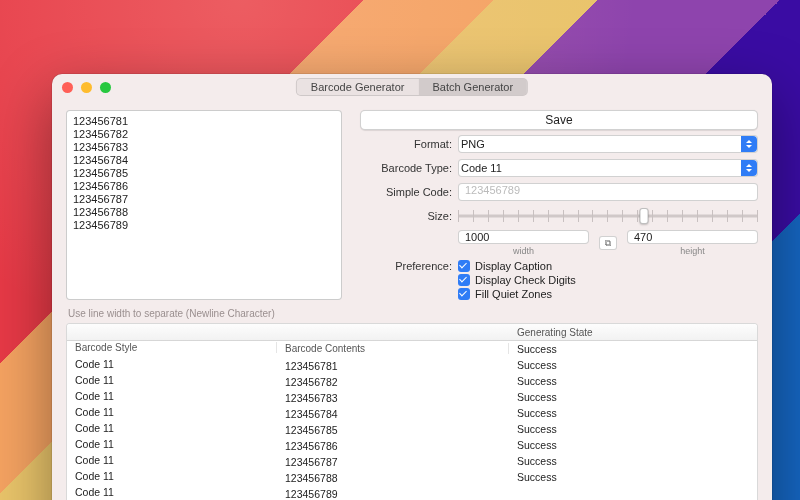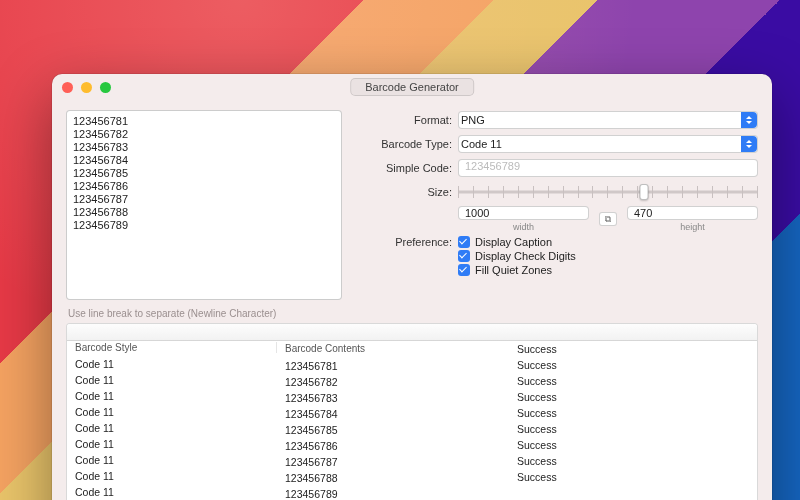--- a/index.html
+++ b/index.html
@@ -292,37 +292,39 @@
 
 <div class="window">
   <div class="titlebar">
     <div class="traffic">
       <div class="dot red"></div>
       <div class="dot yellow"></div>
       <div class="dot green"></div>
     </div>
     <div class="segmented">
       <button class="seg-btn">Barcode Generator</button>
+      <button class="seg-btn active">Batch Generator</button>
     </div>
   </div>
 
   <div class="content">
     <div class="top-row">
 
       <div class="input-area">123456781
 123456782
 123456783
 123456784
 123456785
 123456786
 123456787
 123456788
 123456789</div>
 
       <div class="right-col">
+        <div class="save-btn">Save</div>
 
         <div class="form-row">
           <div class="form-label">Format:</div>
           <div class="select">
             <span>PNG</span>
             <span class="chev"></span>
           </div>
         </div>
 
         <div class="form-row">
@@ -399,26 +401,27 @@
             </div>
             <div class="check-row">
               <div class="checkbox"></div>
               <span>Fill Quiet Zones</span>
             </div>
           </div>
         </div>
       </div>
     </div>
 
-    <div class="hint">Use line break to separate (Newline Character)</div>
+    <div class="hint">Use line width to separate (Newline Character)</div>
 
     <div class="table-wrap">
       <div class="thead">
         <div class="th col1">Barcode Style</div>
         <div class="th col2">Barcode Contents</div>
+        <div class="th col3">Generating State</div>
       </div>
       <div class="tbody" id="tbody">
           <div class="tr">
             <div class="td col1">Code 11</div>
             <div class="td col2">123456781</div>
             <div class="td col3">Success</div>
           </div>
           <div class="tr">
             <div class="td col1">Code 11</div>
             <div class="td col2">123456782</div>

